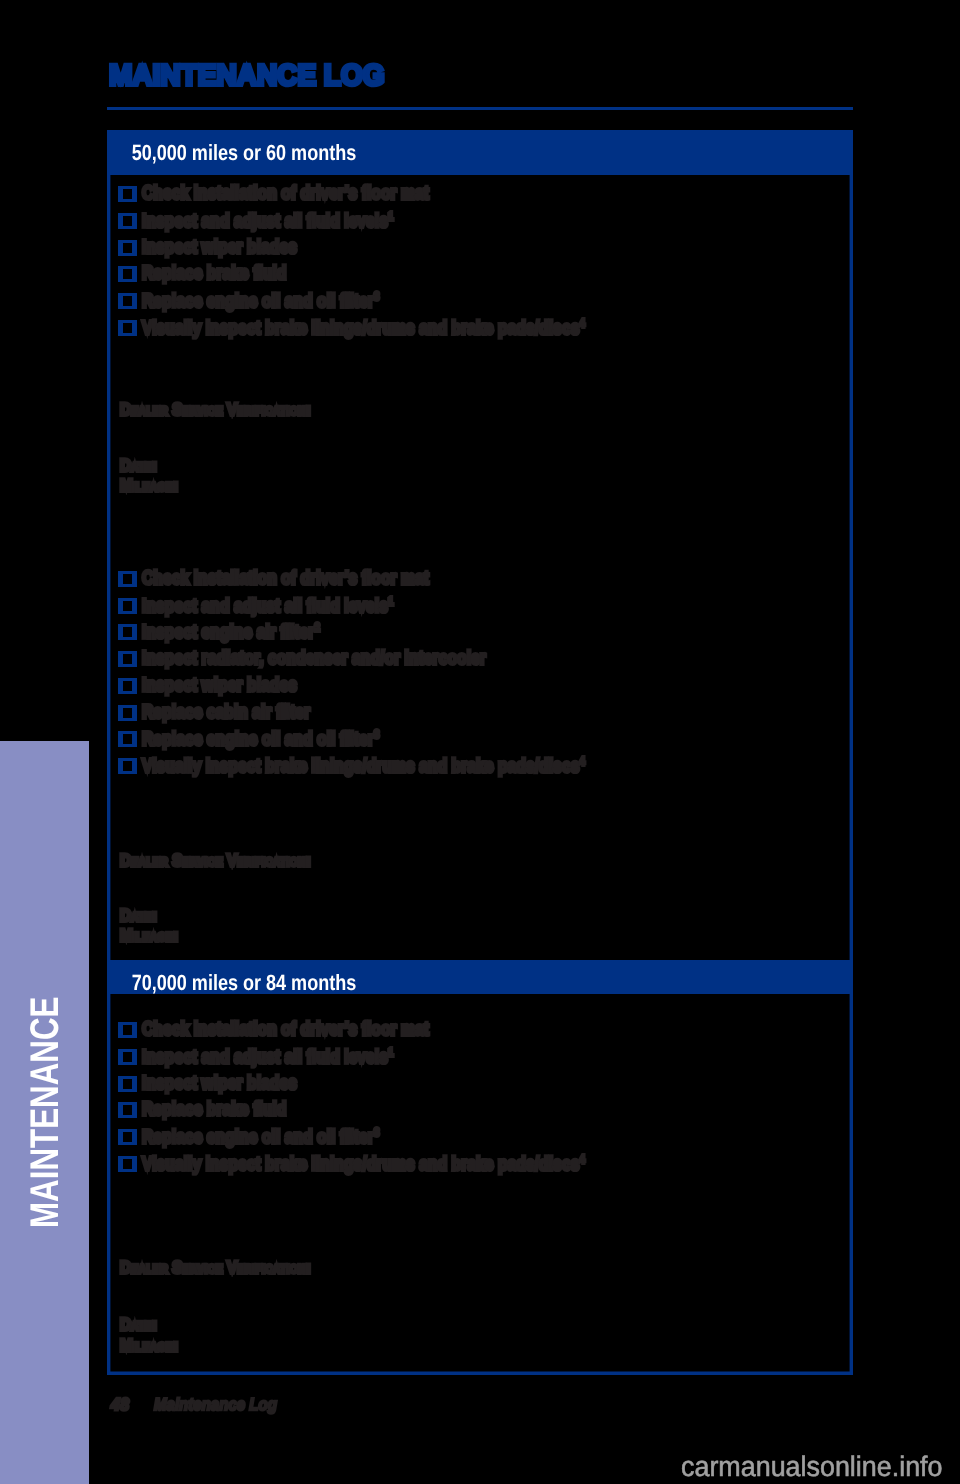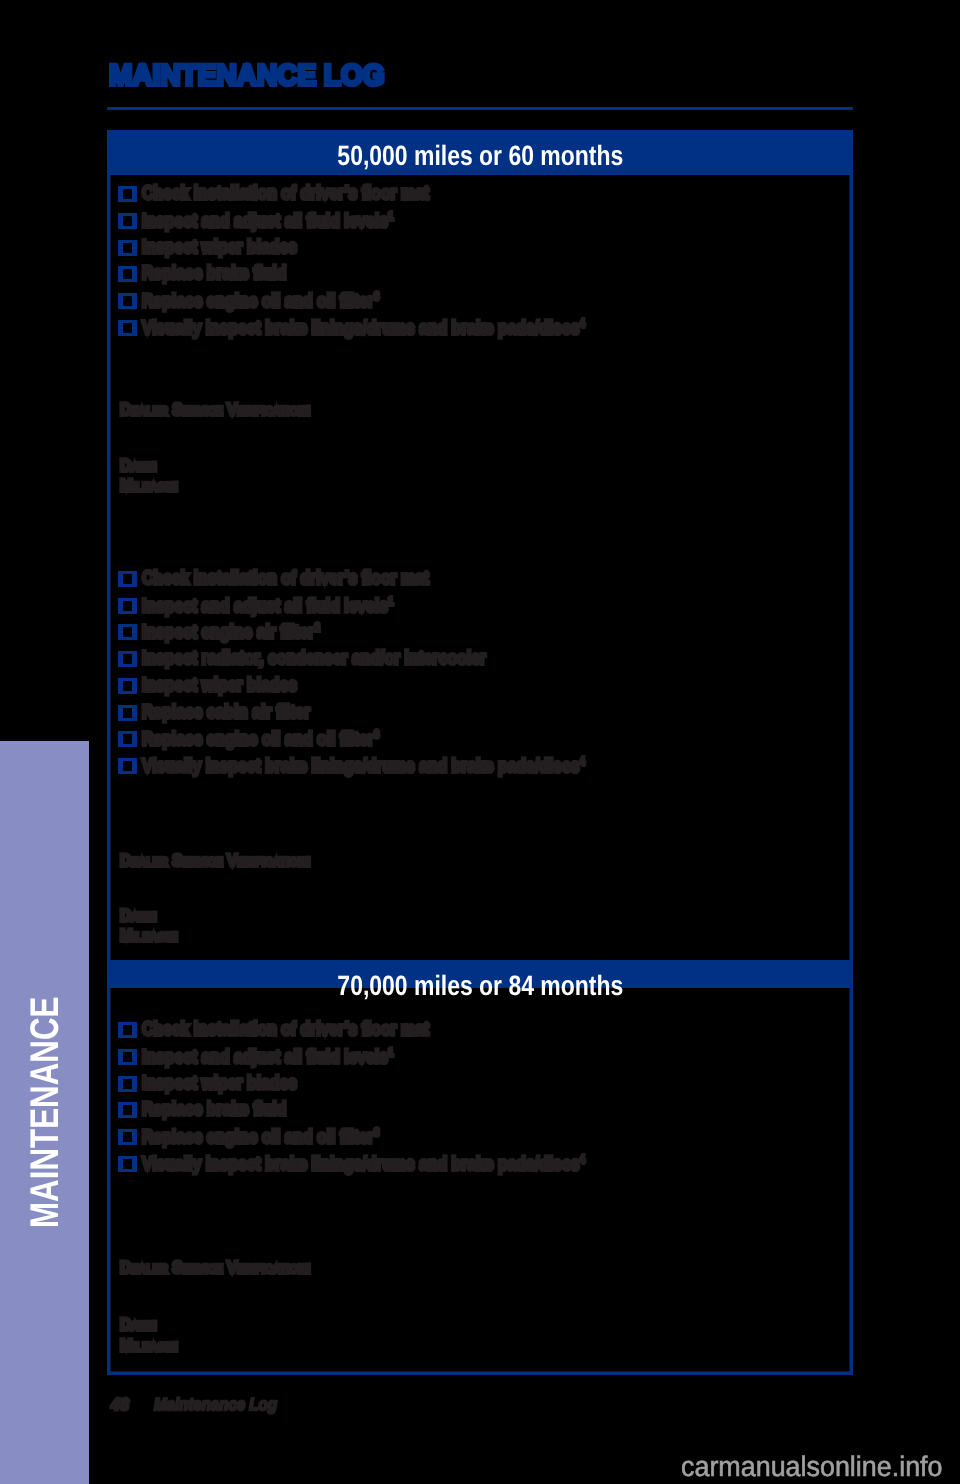--- a/index.html
+++ b/index.html
@@ -19,22 +19,22 @@
   
   .title{position:absolute;left:109px;top:61px;color:#003185;font-weight:bold;font-size:29.5px;
      white-space:nowrap;line-height:1;-webkit-text-stroke:4px #003185;
      transform:scaleX(0.95);transform-origin:0 0;margin:0;}
   .rule{position:absolute;left:107px;top:107px;width:746px;height:3.3px;background:#003185;}
 
   
   .tbl{position:absolute;left:107px;top:130px;width:746px;height:1245px;
        box-shadow:inset 0 0 0 3.4px #003185;}
   .band{position:absolute;left:0;width:746px;background:#003185;color:#fff;}
-  .band span{position:absolute;left:0;width:746px;text-align:center;font-weight:bold;
-     font-size:28px;line-height:1;white-space:nowrap;}
+  .band span{position:absolute;left:0;width:746px;text-align:left;font-weight:bold;
+     font-size:22px;line-height:1;white-space:nowrap;}
   .band span i{font-style:normal;display:inline-block;transform:scaleX(0.82);}
 
   .cb{position:absolute;width:19px;height:16px;box-sizing:border-box;
      border:3px solid #003185;border-left-width:5px;border-right-width:5px;}
   .itm{position:absolute;color:#231f20;font-weight:bold;font-size:19px;white-space:nowrap;
      line-height:1;-webkit-text-stroke:3.8px #231f20;
      transform:scaleX(0.829);transform-origin:0 0;}
   .itm sup{font-size:0.62em;vertical-align:super;}
   .lbl{position:absolute;color:#231f20;font-weight:bold;font-size:17px;white-space:nowrap;
      font-variant:small-caps;line-height:1;-webkit-text-stroke:3.9px #231f20;
@@ -97,21 +97,21 @@
     <div class="cb" style="left:11px;top:574.5px"></div>
     <div class="itm" style="left:35px;top:572.5px"><span>Replace cabin air filter</span></div>
     <div class="cb" style="left:11px;top:601.2px"></div>
     <div class="itm" style="left:35px;top:599.2px"><span>Replace engine oil and oil filter</span><sup>3</sup></div>
     <div class="cb" style="left:11px;top:627.9px"></div>
     <div class="itm" style="left:35px;top:625.9px"><span>Visually inspect brake linings/drums and brake pads/discs</span><sup>4</sup></div>
     <div class="lbl" style="left:13px;top:721.6px">Dealer Service Verification:</div>
     <div class="lbl" style="left:13px;top:777.2px">Date:</div>
     <div class="lbl" style="left:13px;top:797.3px">Mileage:</div>
 
-    <div class="band" style="top:829.6px;height:28px">
+    <div class="band" style="top:829.6px;height:34px">
       <span style="top:12.1px"><i>70,000 miles or 84 months</i></span>
     </div>
     <div class="cb" style="left:11px;top:892.3px"></div>
     <div class="itm" style="left:35px;top:890.3px"><span>Check installation of driver’s floor mat</span></div>
     <div class="cb" style="left:11px;top:919.0px"></div>
     <div class="itm" style="left:35px;top:917.0px"><span>Inspect and adjust all fluid levels</span><sup>1</sup></div>
     <div class="cb" style="left:11px;top:945.7px"></div>
     <div class="itm" style="left:35px;top:943.7px"><span>Inspect wiper blades</span></div>
     <div class="cb" style="left:11px;top:972.4px"></div>
     <div class="itm" style="left:35px;top:970.4px"><span>Replace brake fluid</span></div>

